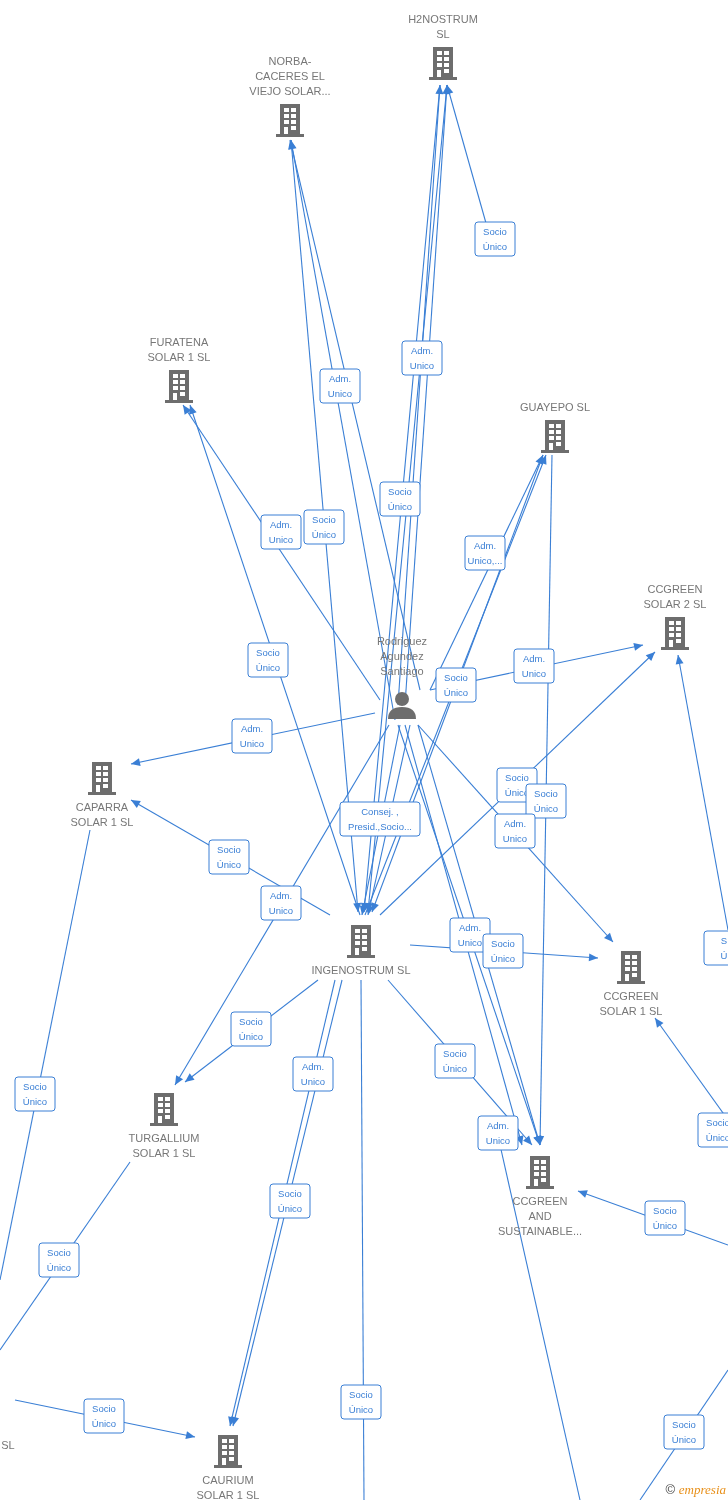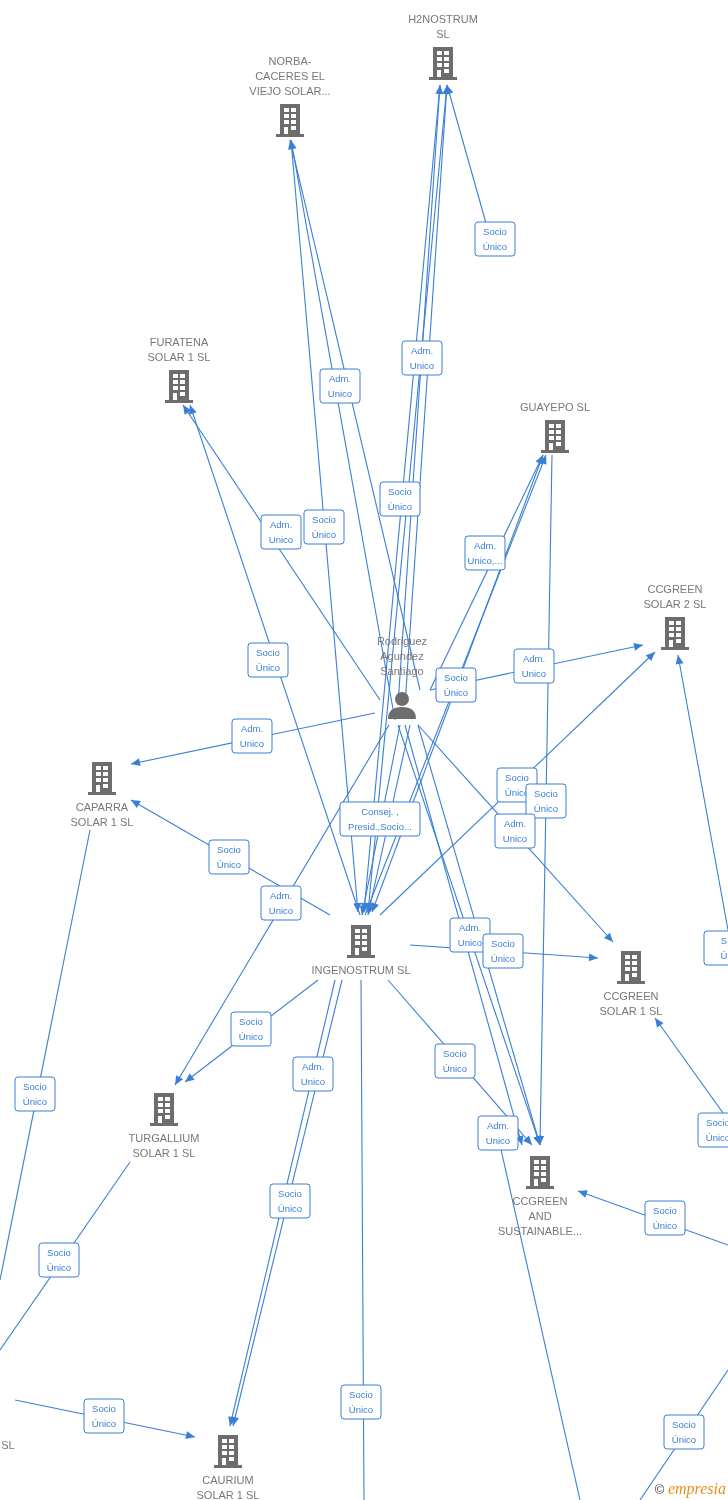--- a/index.html
+++ b/index.html
@@ -4,21 +4,21 @@
 <style>
   html,body{margin:0;padding:0;background:#fff;}
   body{width:728px;height:1500px;position:relative;overflow:hidden;font-family:"Liberation Sans",sans-serif;}
   #graph{position:absolute;left:0;top:0;width:728px;height:1500px;}
   .edge{stroke:#3a7fd5;stroke-width:1.1;fill:none;}
   .node-label{font-family:"Liberation Sans",sans-serif;font-size:11px;fill:#777;text-anchor:middle;}
   .rel-box{fill:#fff;stroke:#3a7fd5;stroke-width:1;rx:3;}
   .rel-text{font-family:"Liberation Sans",sans-serif;font-size:9.5px;fill:#3a7fd5;text-anchor:middle;}
   .bldg{fill:#6d6d6d;}
   .footer{position:absolute;right:2px;bottom:2px;font-size:13px;color:#444;}
-  .footer .brand{color:#e8901a;font-style:italic;font-family:"Liberation Serif",serif;font-size:16px;}
+  .footer .brand{color:#e8901a;font-style:italic;font-family:"Liberation Serif",serif;font-size:13px;}
 </style>
 </head>
 <body>
 
 <svg id="graph" viewBox="0 0 728 1500" xmlns="http://www.w3.org/2000/svg">
   <g id="edges">
       <line x1="398" y1="705" x2="440" y2="85" class="edge"></line>
       <line x1="405" y1="705" x2="447" y2="85" class="edge"></line>
       <line x1="495" y1="255" x2="447" y2="85" class="edge"></line>
       <line x1="420" y1="690" x2="290" y2="140" class="edge"></line>

